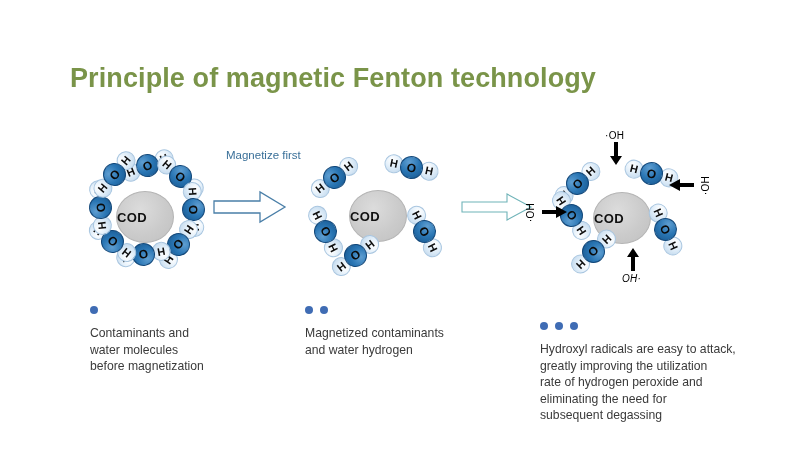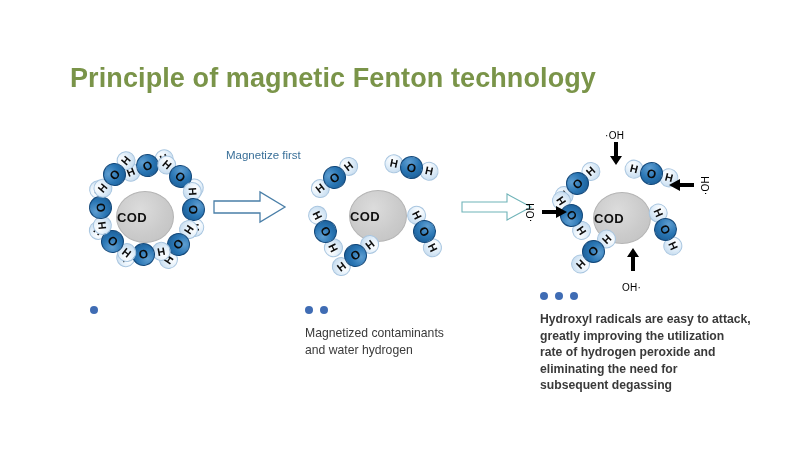--- a/index.html
+++ b/index.html
@@ -260,52 +260,55 @@
     </svg>
     <div class="radical-text" style="transform:rotate(-90deg); margin-left:2px;">
       <span>·</span><span>OH</span>
     </div>
   </div>
 
   <div class="radical" style="left:622px; top:248px;">
     <svg style="display:block; margin-left:4px;" width="14" height="24" viewBox="0 0 14 24">
       <path d="M5,23 L9,23 L9,9 L13,9 L7,0 L1,9 L5,9 Z" fill="#000000"></path>
     </svg>
-    <div class="radical-text" style="margin-top:10px;">
+    <div class="radical-text" style="margin-top:1px;font-style:italic;">
       <span>OH</span><span>·</span>
     </div>
   </div>
 
   <div class="radical" style="left:521px; top:205px; display:flex; align-items:center;">
     <div class="radical-text" style="transform:rotate(-90deg); margin-right:2px;">
       <span>·</span><span>OH</span>
     </div>
     <svg style="display:block;" width="26" height="14" viewBox="0 0 26 14">
       <path d="M0,5 L0,9 L14,9 L14,13 L25,7 L14,1 L14,5 Z" fill="#000000"></path>
     </svg>
   </div>
 
 </div>
 
 <div class="caption" style="left:90px; top:306px; width:175px;">
   <div class="dots">
     <span class="dot"></span>
   </div>
+  <div class="caption-text">Contaminants and
+water molecules
+before magnetization</div>
 </div>
 
 <div class="caption" style="left:305px; top:306px; width:200px;">
   <div class="dots">
     <span class="dot"></span>
     <span class="dot"></span>
   </div>
   <div class="caption-text">Magnetized contaminants
 and water hydrogen</div>
 </div>
 
-<div class="caption" style="left:540px; top:292px; width:240px;font-weight:bold;">
+<div class="caption" style="left:540px; top:322px; width:240px;">
   <div class="dots">
     <span class="dot"></span>
     <span class="dot"></span>
     <span class="dot"></span>
   </div>
   <div class="caption-text">Hydroxyl radicals are easy to attack,
 greatly improving the utilization
 rate of hydrogen peroxide and
 eliminating the need for
 subsequent degassing</div>

